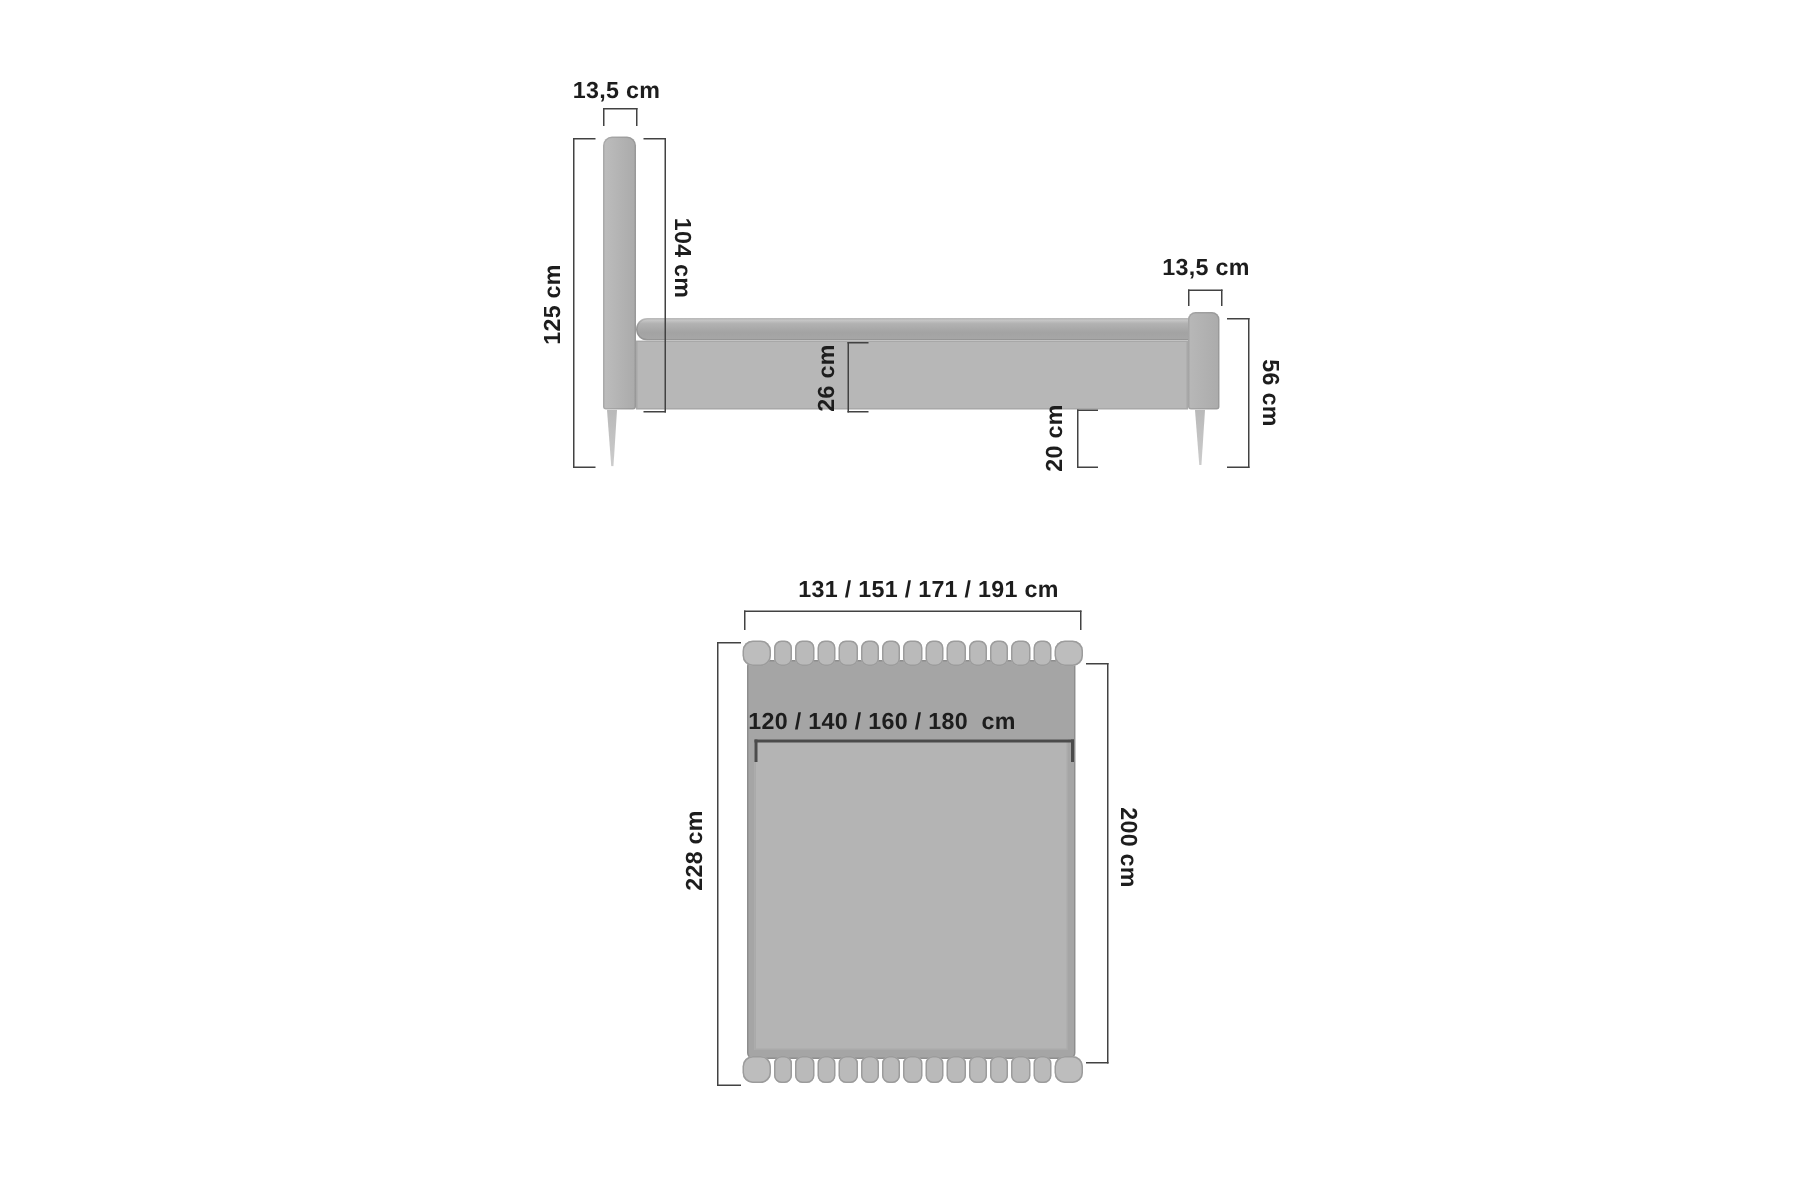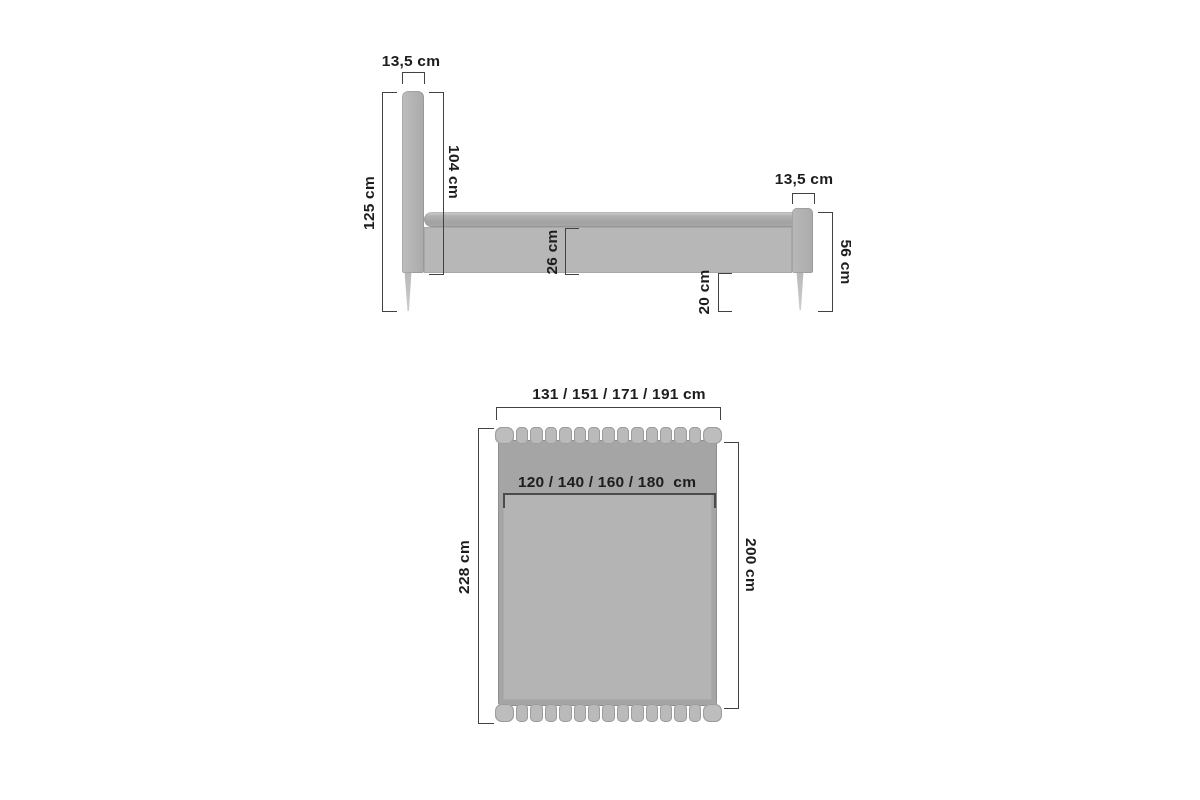--- a/index.html
+++ b/index.html
@@ -156,21 +156,21 @@
       <div class="channel-seg"></div>
       <div class="channel-seg"></div>
       <div class="channel-seg"></div>
       <div class="channel-seg cap"></div>
     </div>
 
   <div class="brk down" style="left:496px;top:407px;width:223px;height:12px;"></div>
   <div class="dim-label" style="left:607px;top:394px;margin-left:12px;">131 / 151 / 171 / 191 cm</div>
 
   <div class="abs inner-dim"></div>
-  <div class="dim-label" style="left:607px;top:482px;">120 / 140 / 160 / 180  cm</div>
+  <div class="dim-label" style="left:588px;top:482px;">120 / 140 / 160 / 180  cm</div>
 
   <div class="brk open-right" style="left:478px;top:428px;width:15px;height:294px;"></div>
   <div class="dim-label rot-ccw" style="left:464px;top:567px;">228 cm</div>
 
   <div class="brk open-left" style="left:724px;top:442px;width:14px;height:265px;"></div>
   <div class="dim-label rot-cw" style="left:751px;top:565px;">200 cm</div>
 
 </div>
 
 </body></html>

